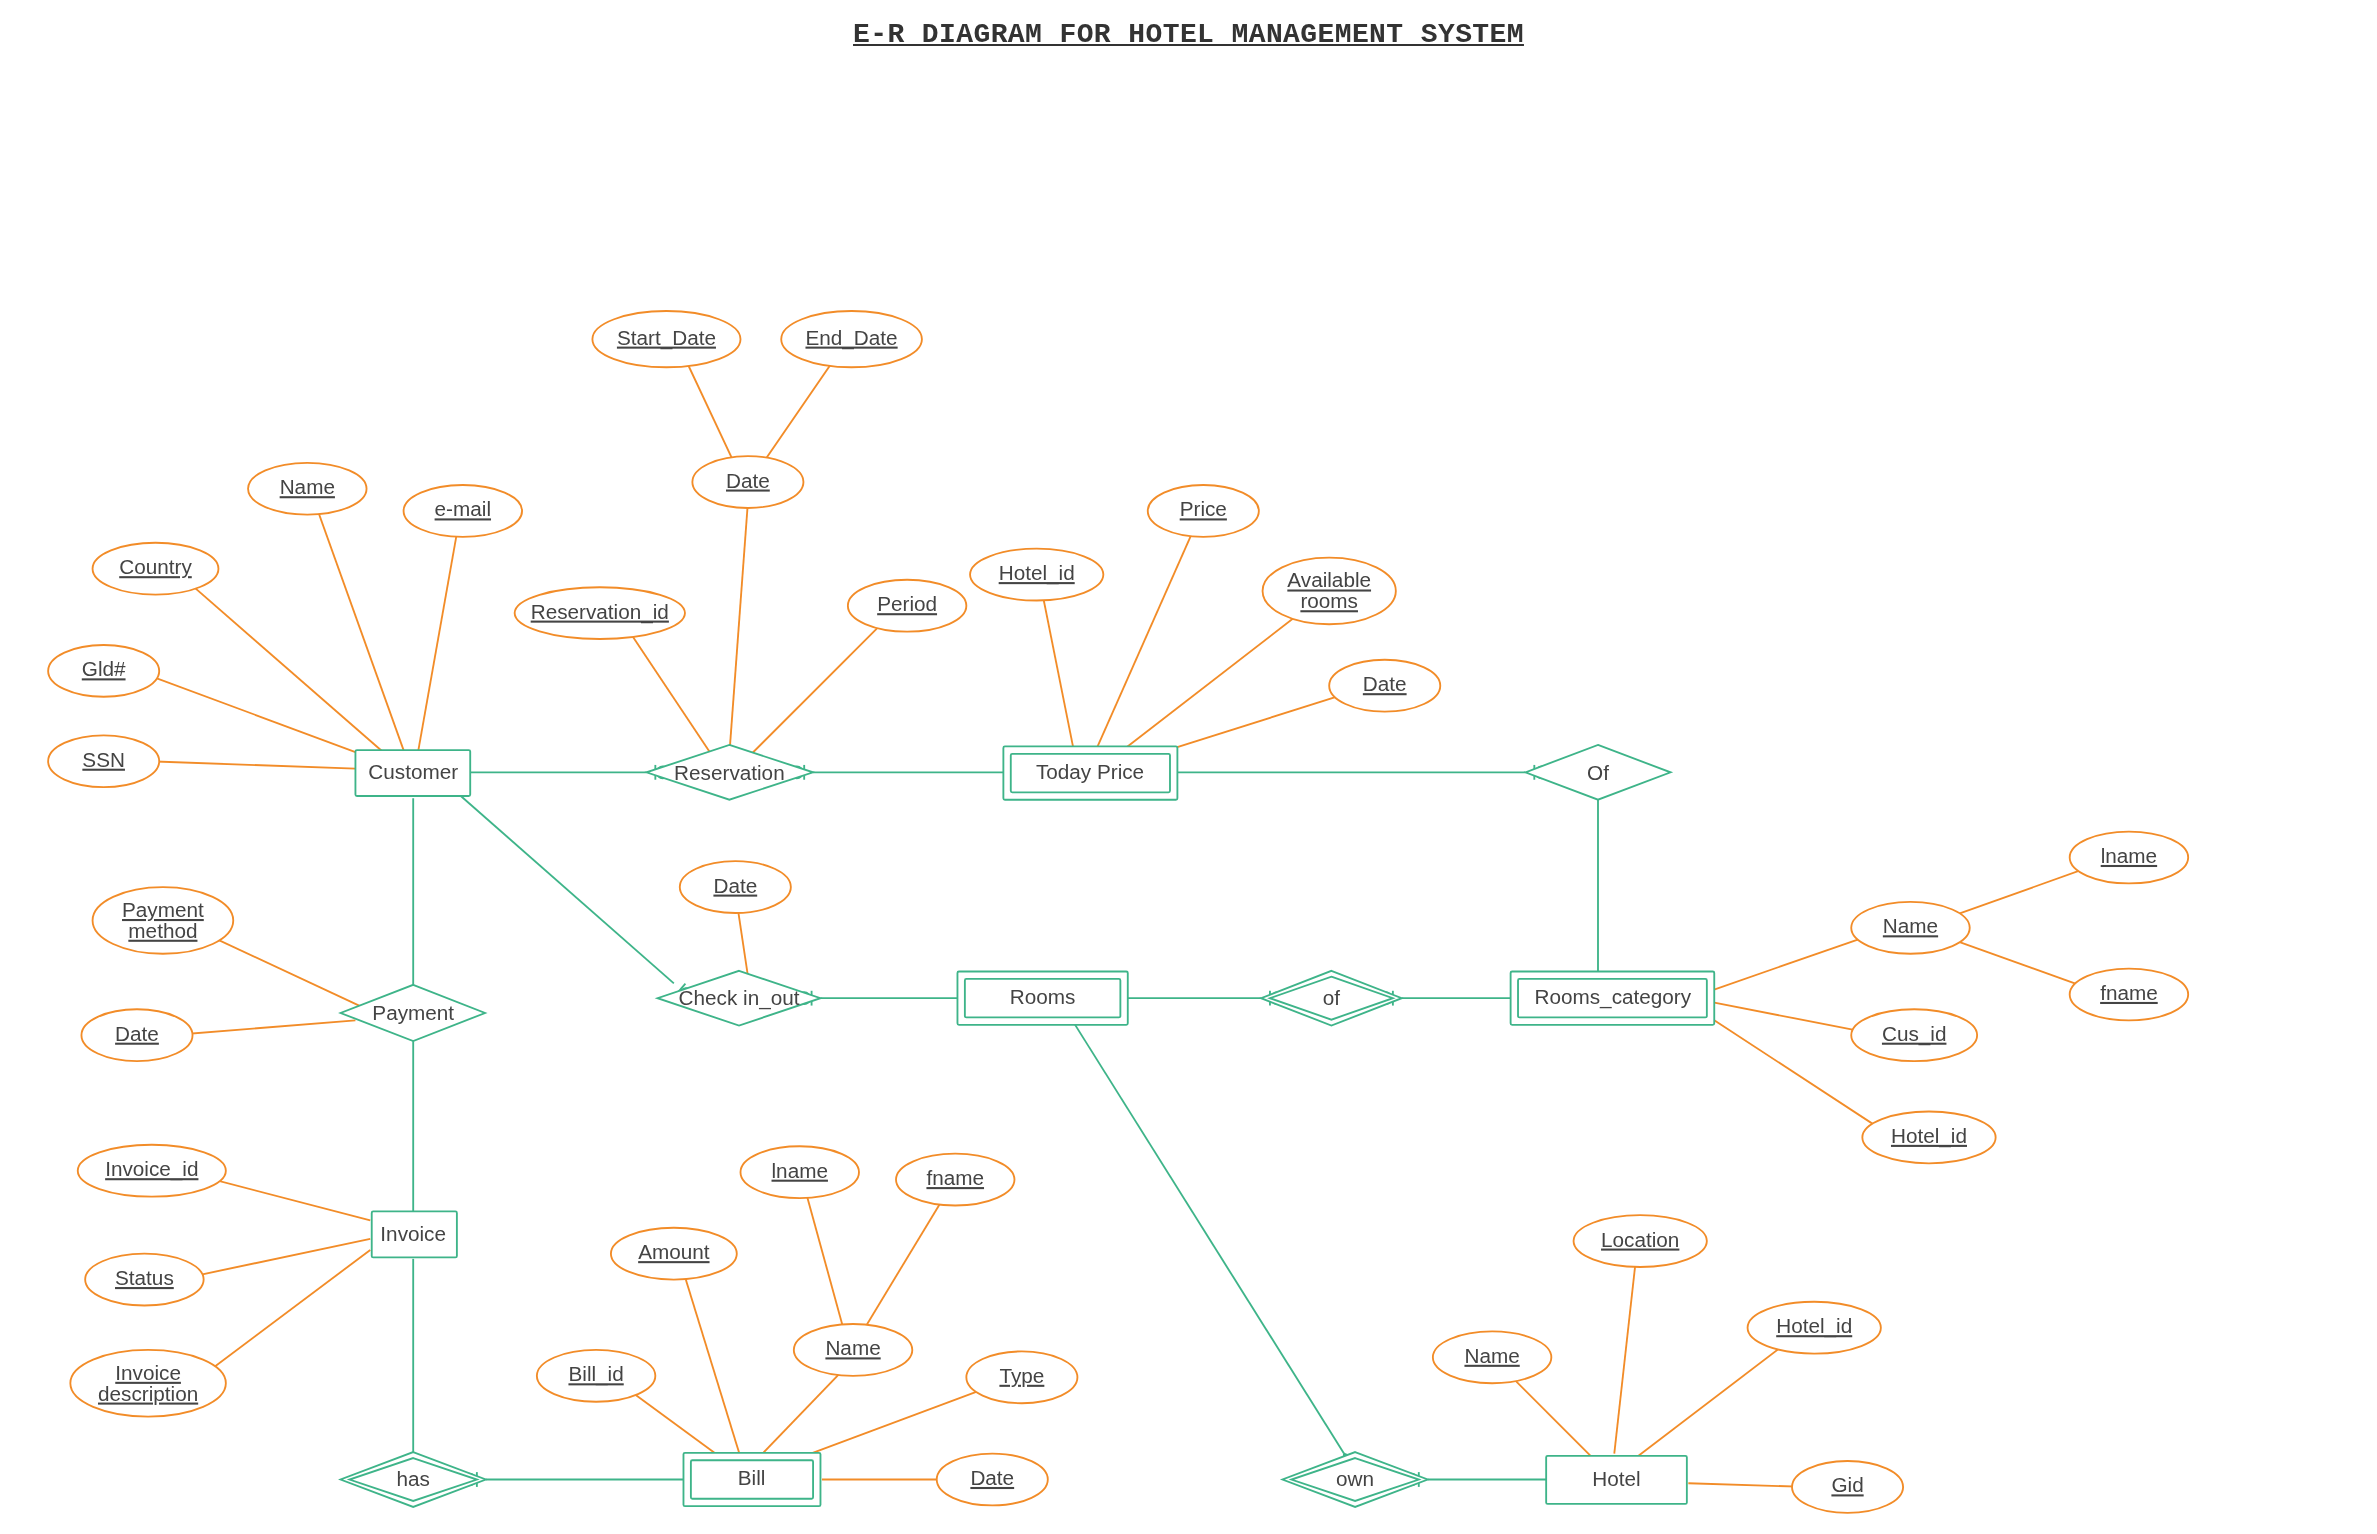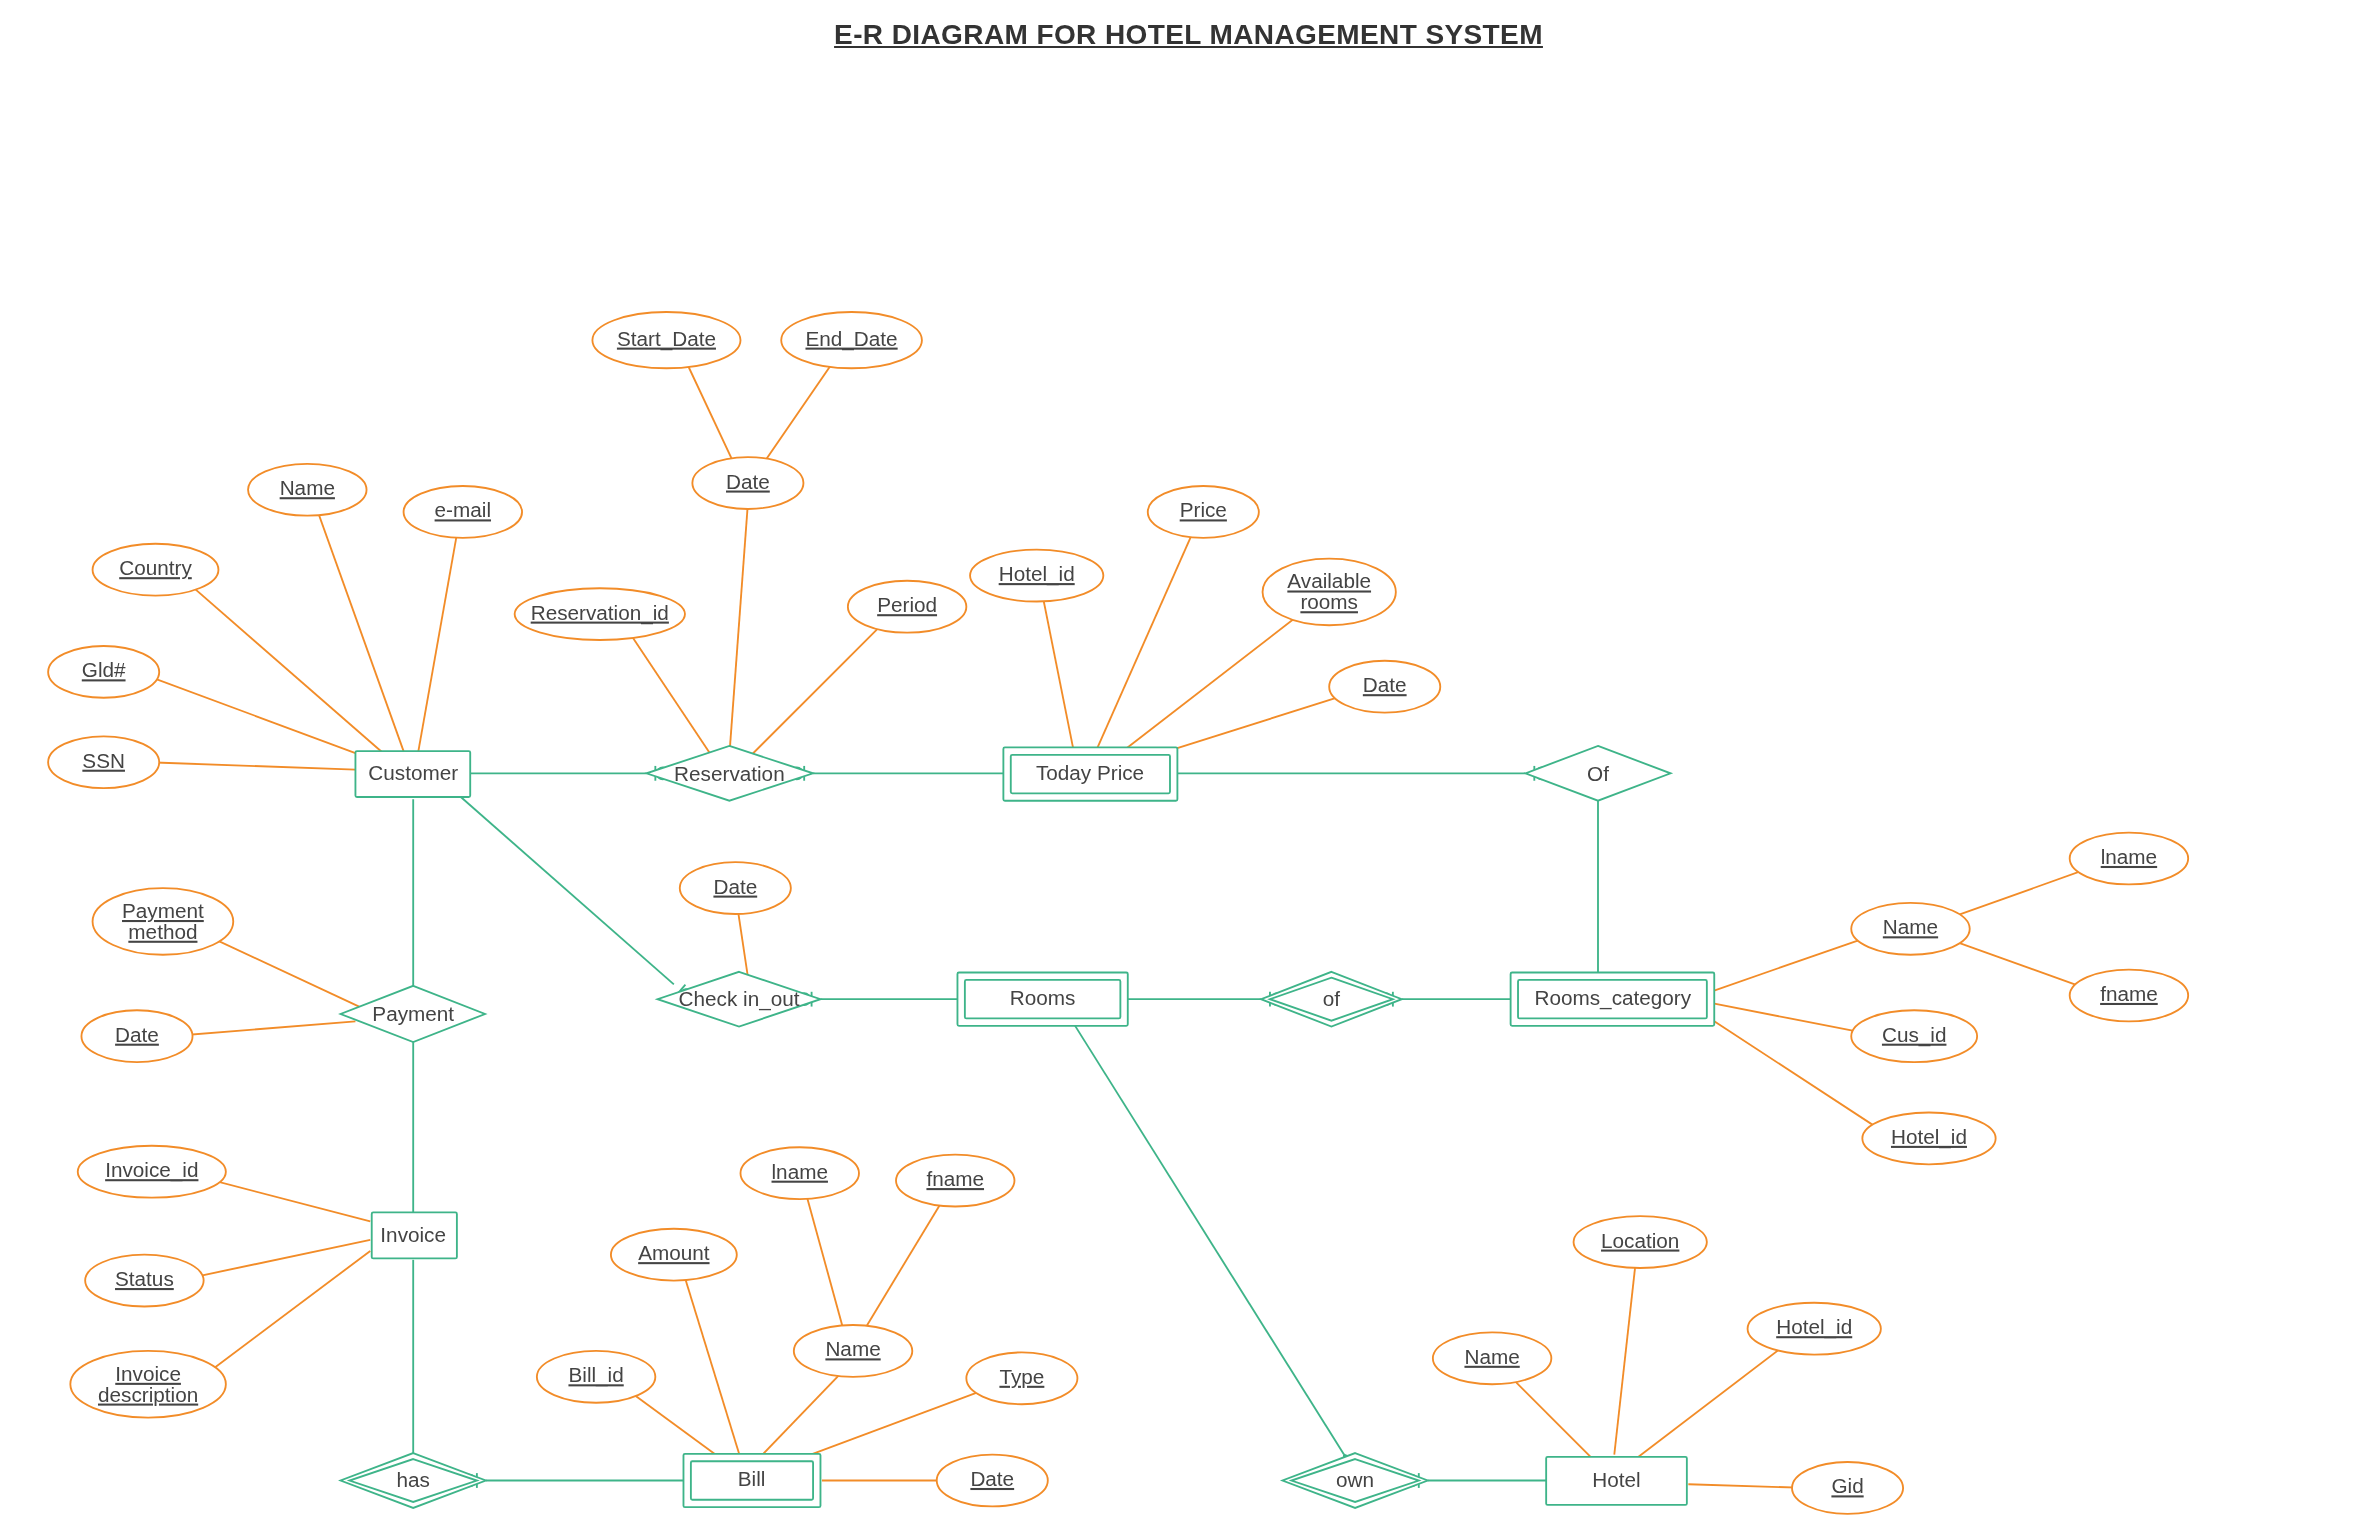--- a/index.html
+++ b/index.html
@@ -1,16 +1,16 @@
 <!DOCTYPE html>
 <html style="font-size:12px"><head>
 <meta charset="utf-8">
 <style>
   html, body { margin:0; padding:0; background:#fff; font-family:"Helvetica Neue", Arial, sans-serif; }
-  .title { text-align:center; font-weight:700; font-size:28px; letter-spacing:0.4px; text-decoration:underline; color:#333; padding:19px 0 0; }
+  .title { text-align:center; font-weight:700; font-size:28px; letter-spacing:0.4px; text-decoration:underline; color:#333; padding:19px 0 0;font-family:Liberation Mono, monospace; }
   .canvas { position:relative; width:2377px; height:1535px; }
   svg { position:absolute; inset:0; }
   .entity rect, .weak-entity rect { fill:#fff; stroke:#3eb489; stroke-width:2.5; }
   .weak-entity .outer { stroke-width:2.5; }
   .weak-entity .inner { stroke-width:2.5; }
   .relation polygon { fill:#fff; stroke:#3eb489; stroke-width:2.5; }
   .attr ellipse { fill:#fff; stroke:#f28c28; stroke-width:2.5; }
   .attr-line { stroke:#f28c28; stroke-width:2.5; fill:none; }
   .rel-line { stroke:#3eb489; stroke-width:2.5; fill:none; }
   text { font-family:"Helvetica Neue", Arial, sans-serif; fill:#444; dominant-baseline:middle; text-anchor:middle; }

